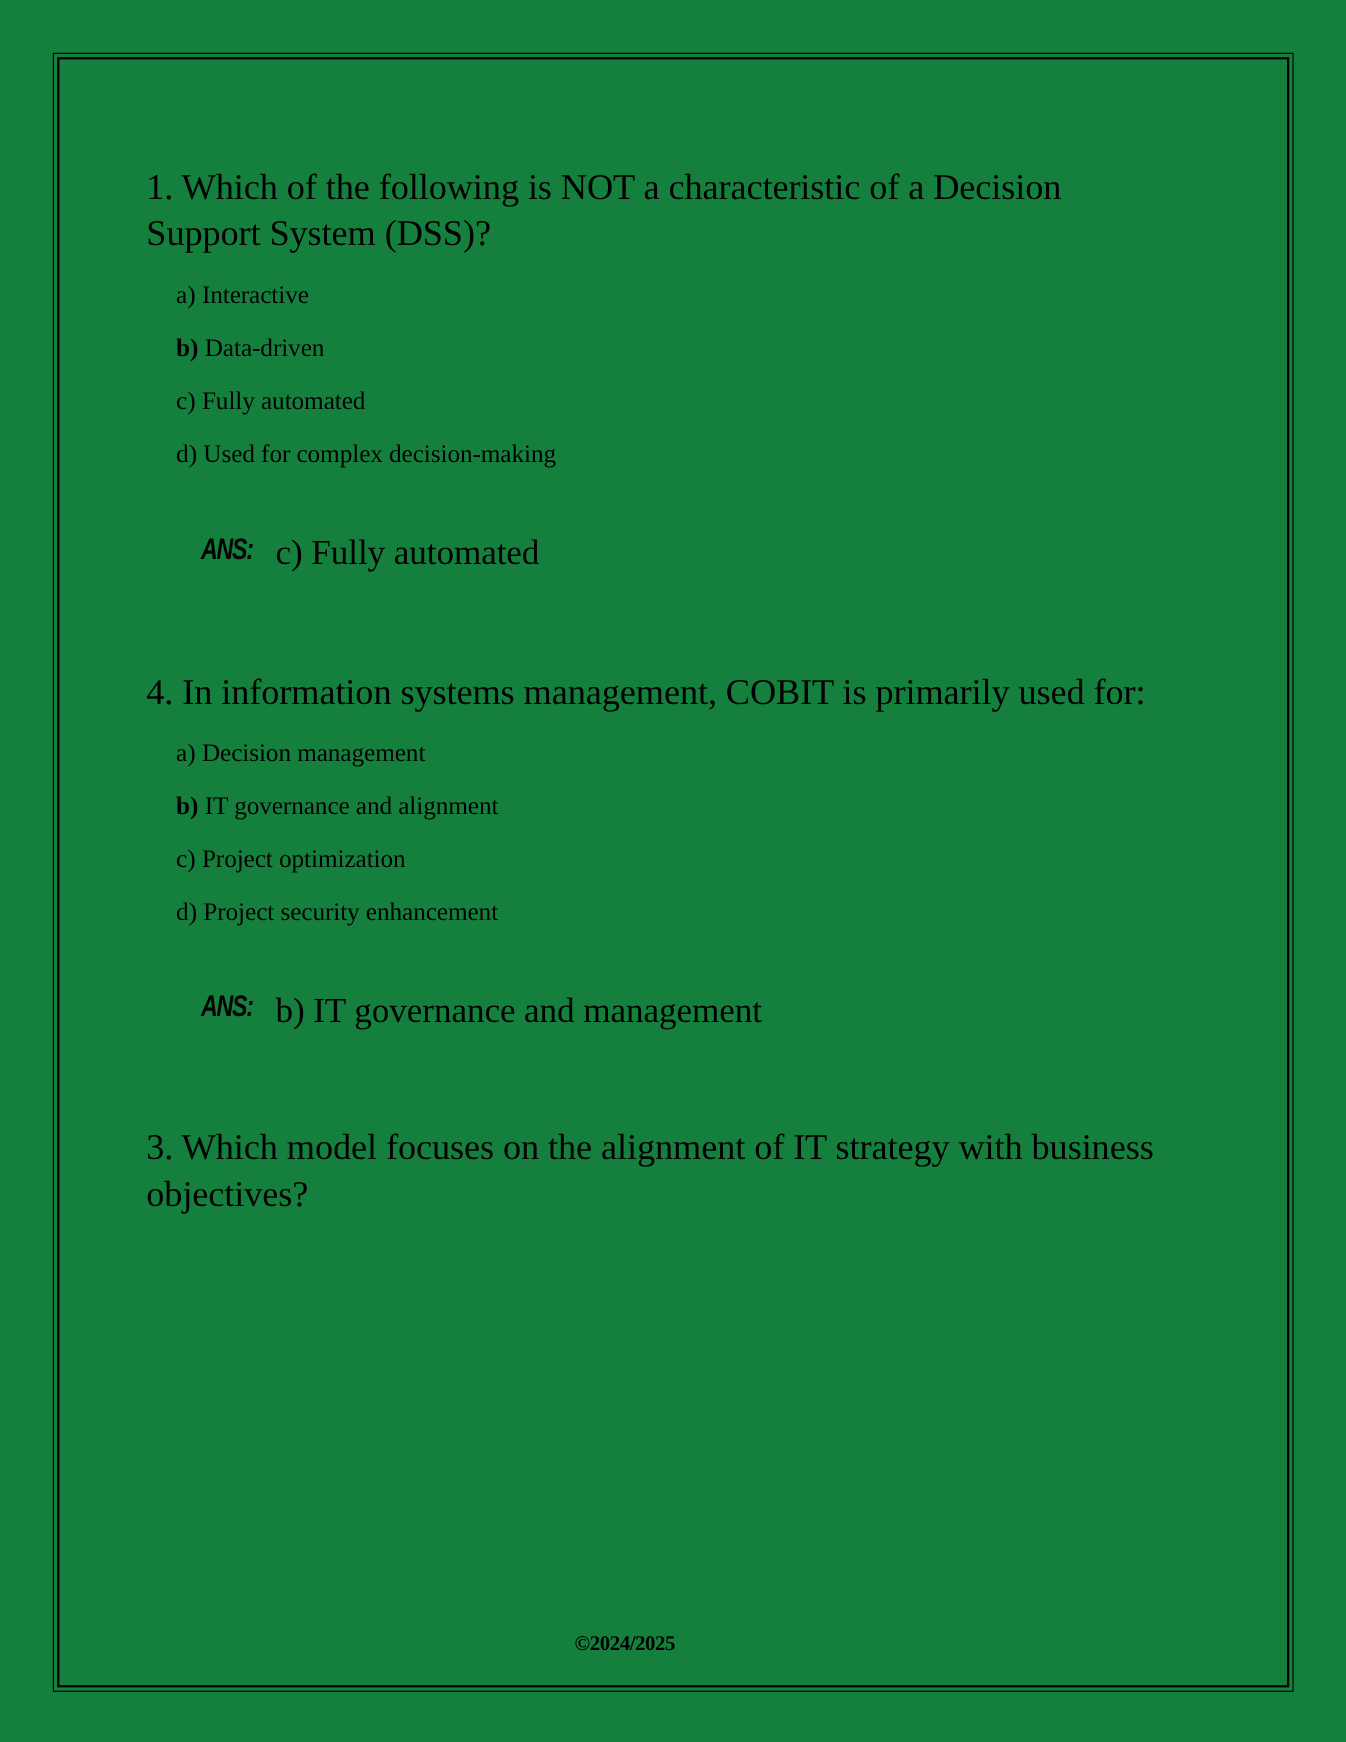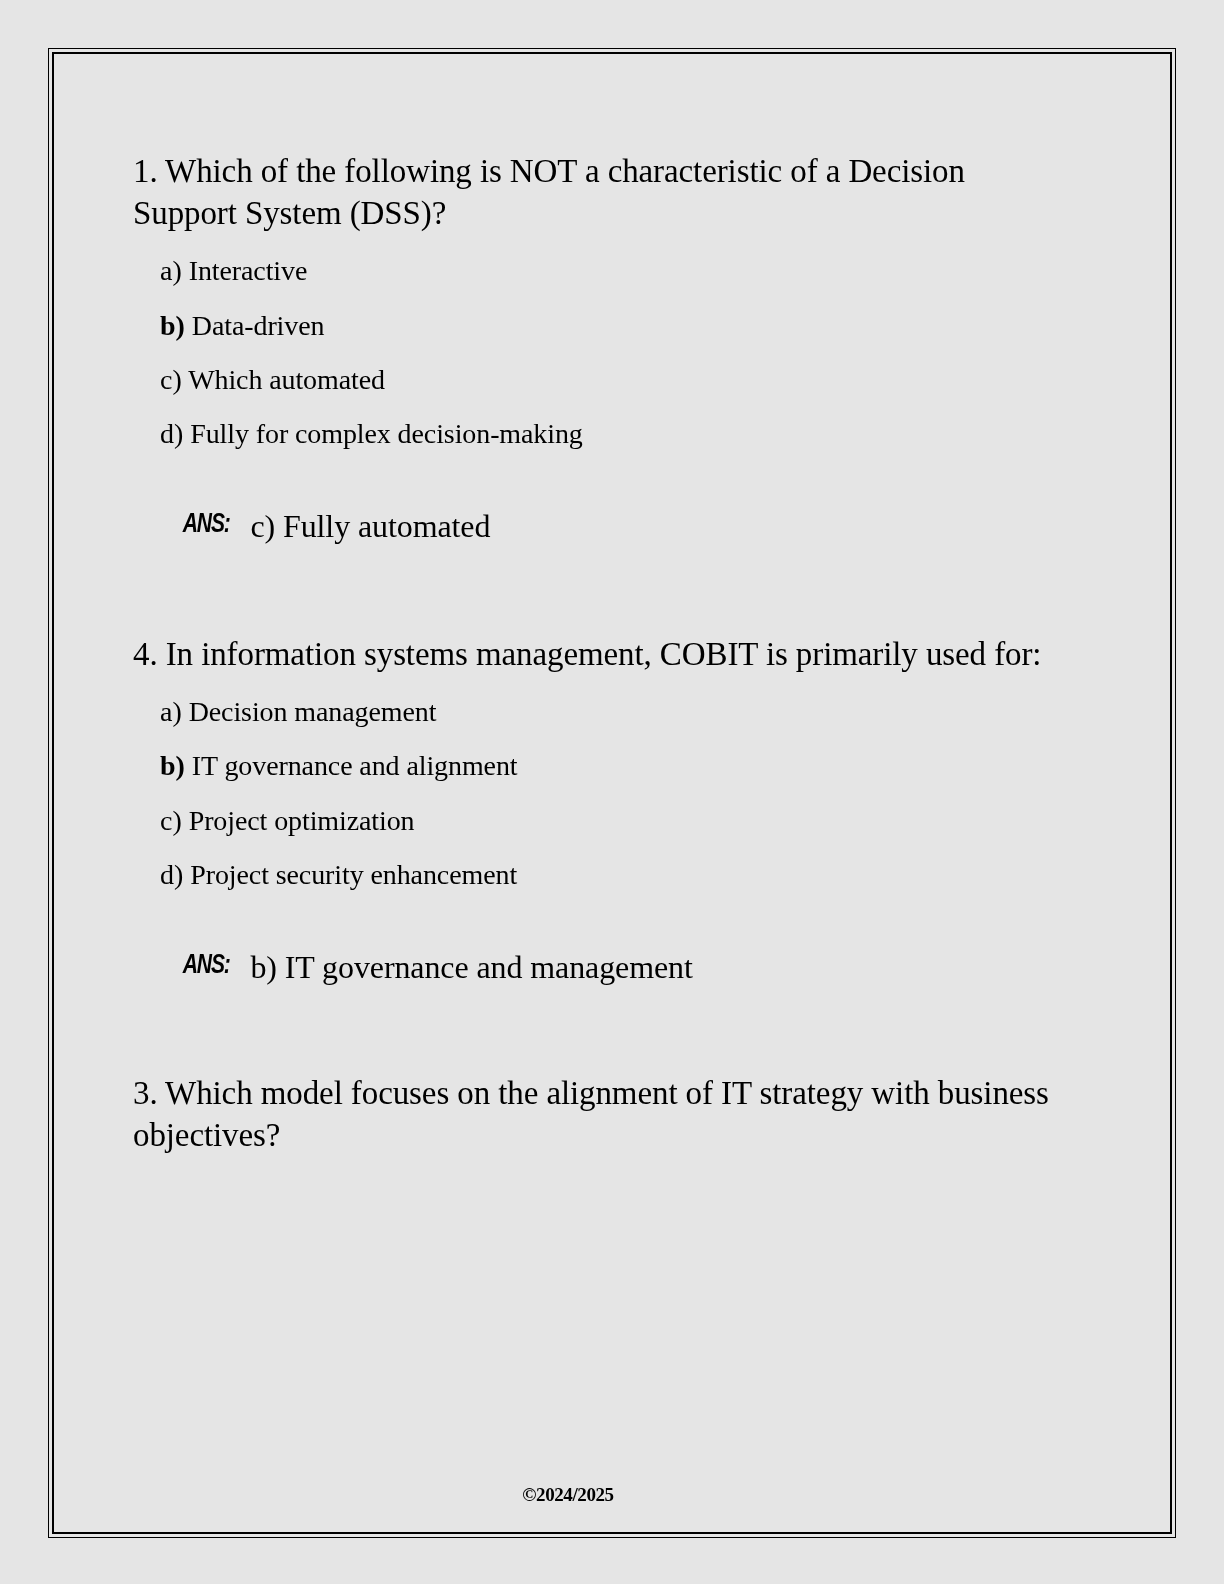--- a/index.html
+++ b/index.html
@@ -5,21 +5,21 @@
   html, body {
     margin: 0;
     padding: 0;
     background: #ffffff;
   }
 
   .page {
     position: relative;
     width: 1224px;
     height: 1584px;
-    background: #e5e5e5;
+    background: #15803d;
     overflow: hidden;
     font-family: "Liberation Serif", "DejaVu Serif", serif;
     color: #000000;
   }
 
   
   .frame-outer {
     position: absolute;
     left: 48px;
     top: 48px;
@@ -55,21 +55,21 @@
     text-align: left;
   }
 
   .options {
     margin: 0;
     padding: 0;
     list-style: none;
   }
 
   .option {
-    font-size: 28px;
+    font-size: 23px;
     line-height: 1.22;
     margin: 20px 0 0 27px;
     letter-spacing: -0.1px;
     white-space: nowrap;
   }
   .option .tag {
     letter-spacing: 0;
   }
   .option.heavy .tag {
     font-weight: 700;
@@ -124,22 +124,22 @@
   <div class="frame-outer"></div>
   <div class="frame-inner"></div>
 
   <div class="content">
 
     <div class="block">
       <p class="question">1. Which of the following is NOT a characteristic of a Decision Support System (DSS)?</p>
       <ul class="options">
         <li class="option"><span class="tag">a)</span><span> Interactive</span></li>
         <li class="option heavy"><span class="tag">b)</span><span> Data-driven</span></li>
-        <li class="option"><span class="tag">c)</span><span> Which automated</span></li>
-        <li class="option"><span class="tag">d)</span><span> Fully for complex decision-making</span></li>
+        <li class="option"><span class="tag">c)</span><span> Fully automated</span></li>
+        <li class="option"><span class="tag">d)</span><span> Used for complex decision-making</span></li>
       </ul>
       <div class="answer-row">
         <span class="answer-label">ANS:</span>
         <span class="answer-text">c) Fully automated</span>
       </div>
     </div>
 
     <div class="gap-after-answer"></div>
 
     <div class="block">

